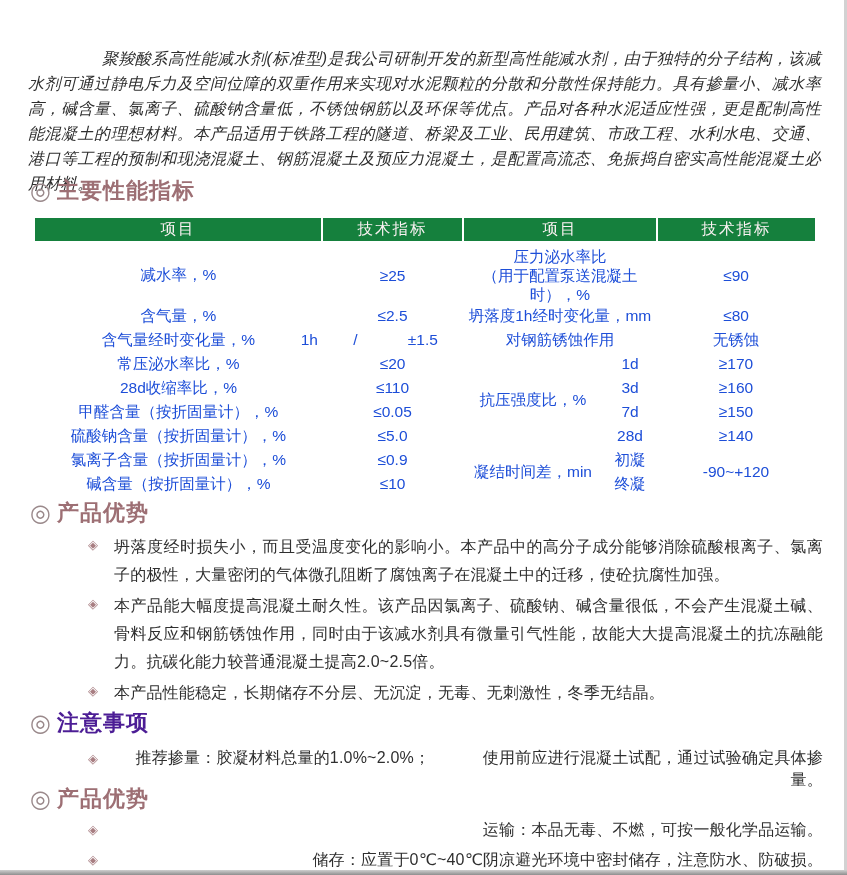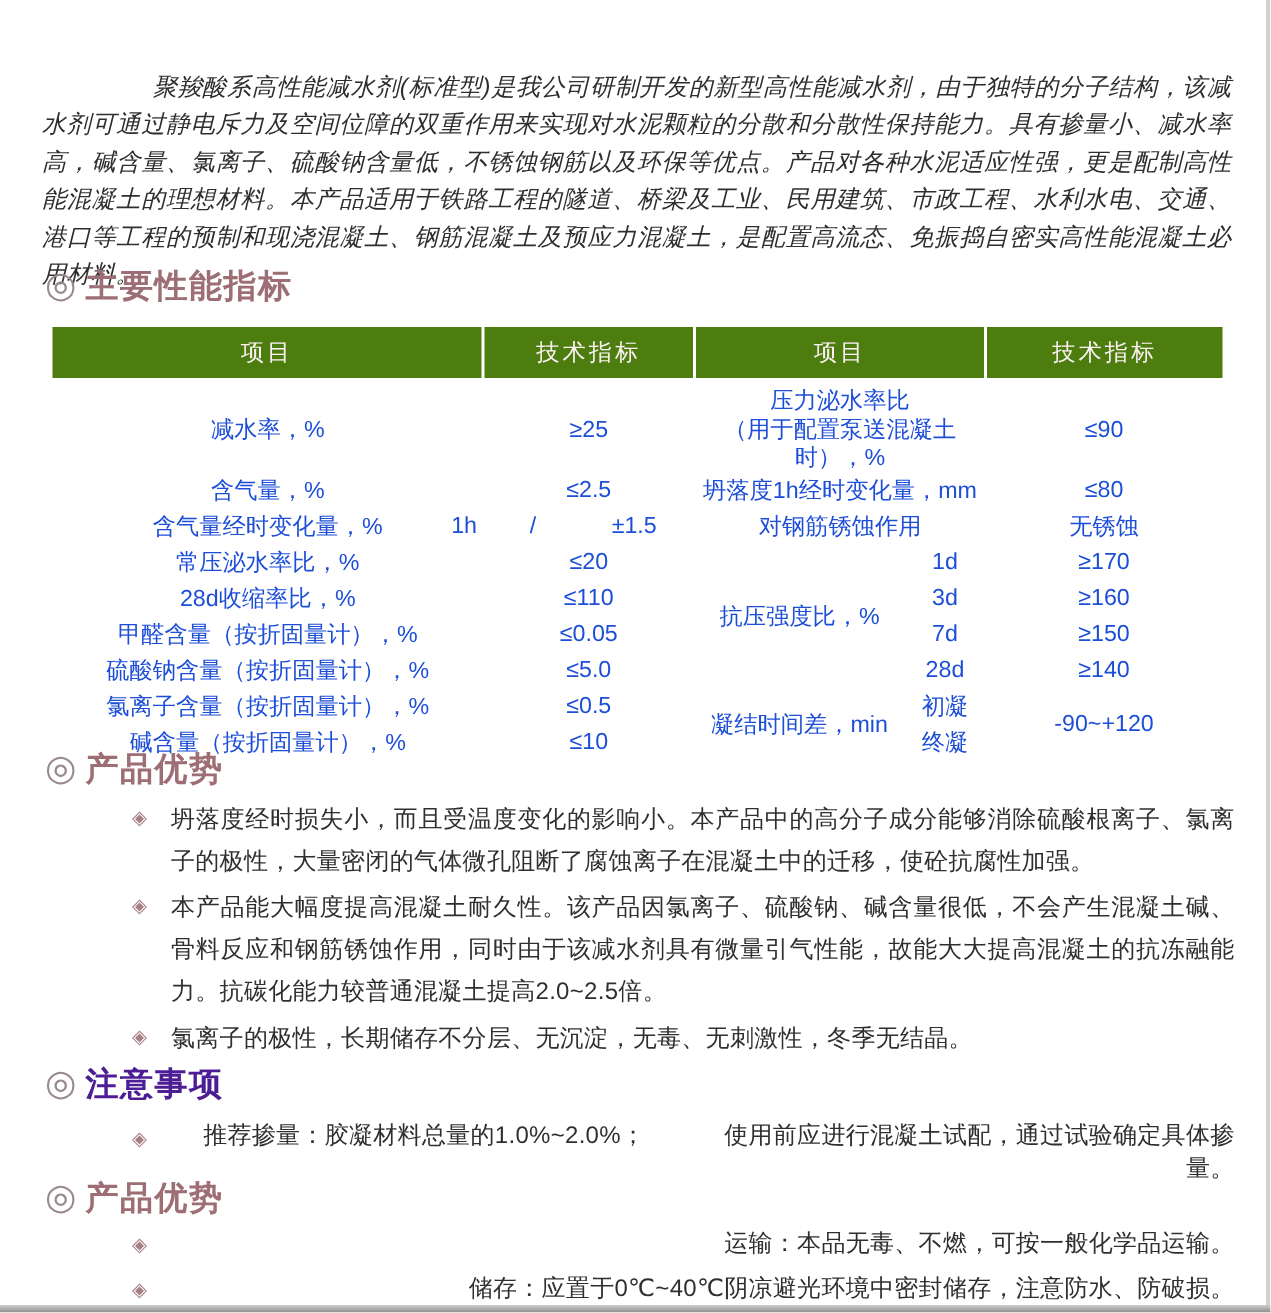--- a/index.html
+++ b/index.html
@@ -40,22 +40,22 @@
   .h-advantages{top:498px;}
   .h-usage{top:708px;}
   .h-packaging{top:784px;}
 
   
   .perf-table{
     position:absolute;top:218px;left:35px;width:780px;
     border-collapse:collapse;table-layout:fixed;
   }
   .perf-table th{
-    background:#4d7c0f;color:#fbf2f3;font-weight:normal;
-    font-size:15.5px;height:34px;padding:0;letter-spacing:2px;
+    background:#15803d;color:#fbf2f3;font-weight:normal;
+    font-size:15.5px;height:23px;padding:0;letter-spacing:2px;
   }
   .perf-table th.div{border-right:2px solid #ffffff;}
   .perf-table td{
     text-align:center;vertical-align:middle;
     font-size:15.5px;color:#1d4ed8;padding:0;
   }
   .perf-table tr.first td{padding-top:6px;}
   .perf-table tr.tall{height:46px;}
   .perf-table tr.row{height:24px;}
   .two-line{line-height:19px;font-size:15px;}
@@ -159,21 +159,21 @@
       <td>≥150</td>
     </tr>
     <tr class="row">
       <td>硫酸钠含量（按折固量计），%</td>
       <td>≤5.0</td>
       <td>28d</td>
       <td>≥140</td>
     </tr>
     <tr class="row">
       <td>氯离子含量（按折固量计），%</td>
-      <td>≤0.5</td>
+      <td>≤0.9</td>
       <td rowspan="2">凝结时间差，min</td>
       <td>初凝</td>
       <td rowspan="2">-90~+120</td>
     </tr>
     <tr class="row">
       <td>碱含量（按折固量计），%</td>
       <td>≤10</td>
       <td>终凝</td>
     </tr>
   </tbody>
@@ -188,21 +188,21 @@
     <div class="bullet">
       <span class="dia">◈</span>
       <div class="btext">坍落度经时损失小，而且受温度变化的影响小。本产品中的高分子成分能够消除硫酸根离子、氯离子的极性，大量密闭的气体微孔阻断了腐蚀离子在混凝土中的迁移，使砼抗腐性加强。</div>
     </div>
     <div class="bullet">
       <span class="dia">◈</span>
       <div class="btext">本产品能大幅度提高混凝土耐久性。该产品因氯离子、硫酸钠、碱含量很低，不会产生混凝土碱、骨料反应和钢筋锈蚀作用，同时由于该减水剂具有微量引气性能，故能大大提高混凝土的抗冻融能力。抗碳化能力较普通混凝土提高2.0~2.5倍。</div>
     </div>
     <div class="bullet">
       <span class="dia">◈</span>
-      <div class="btext">氯离子的极性，长期储存不分层、无沉淀，无毒、无刺激性，冬季无结晶。</div>
+      <div class="btext">本产品性能稳定，长期储存不分层、无沉淀，无毒、无刺激性，冬季无结晶。</div>
     </div>
   </div>
 
   <div class="heading h-usage">
     <span class="marker">◎</span>
     <span class="muted">注意事项</span>
   </div>
 
   <div class="bullets usage-line">
     <div class="bullet">

